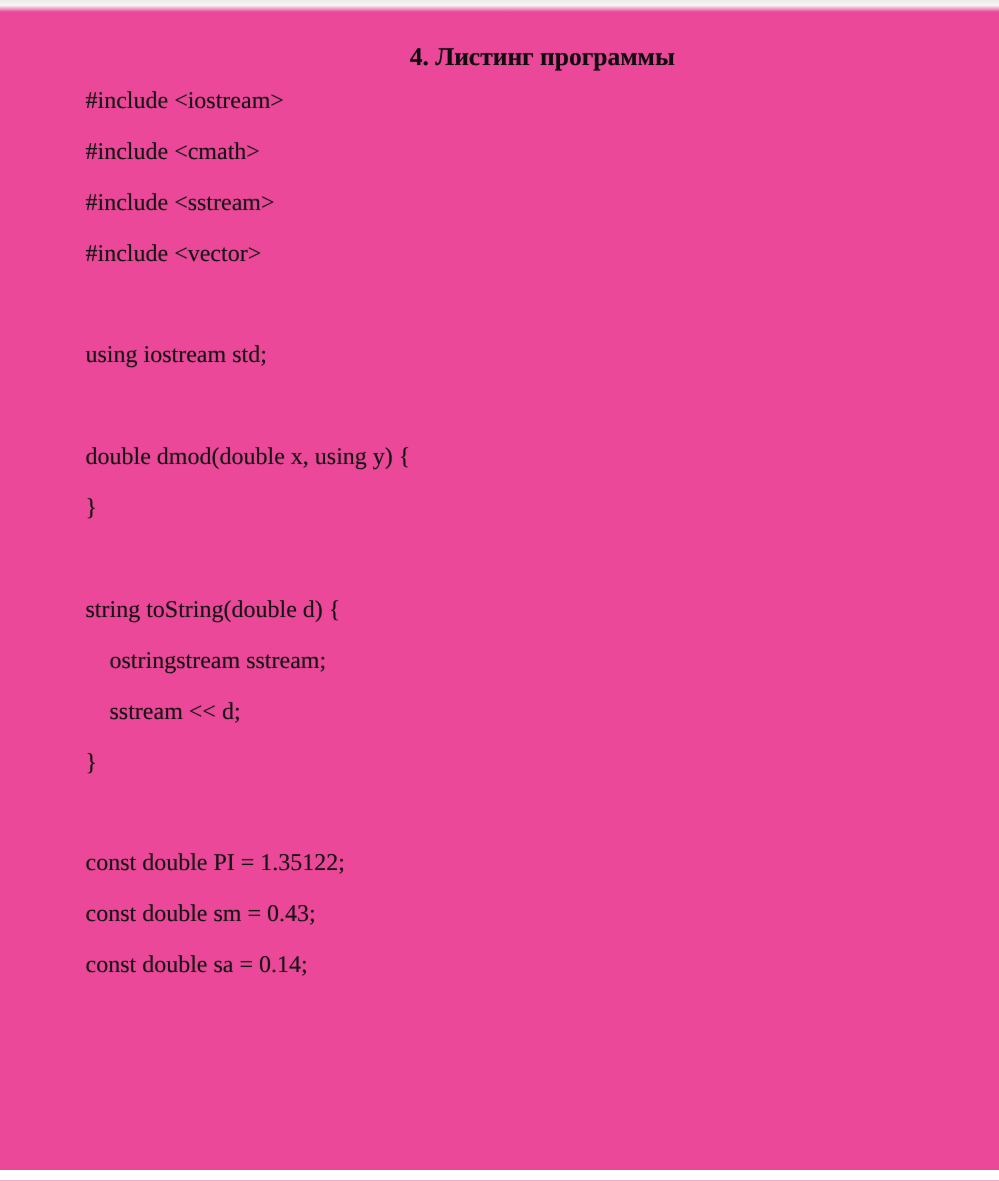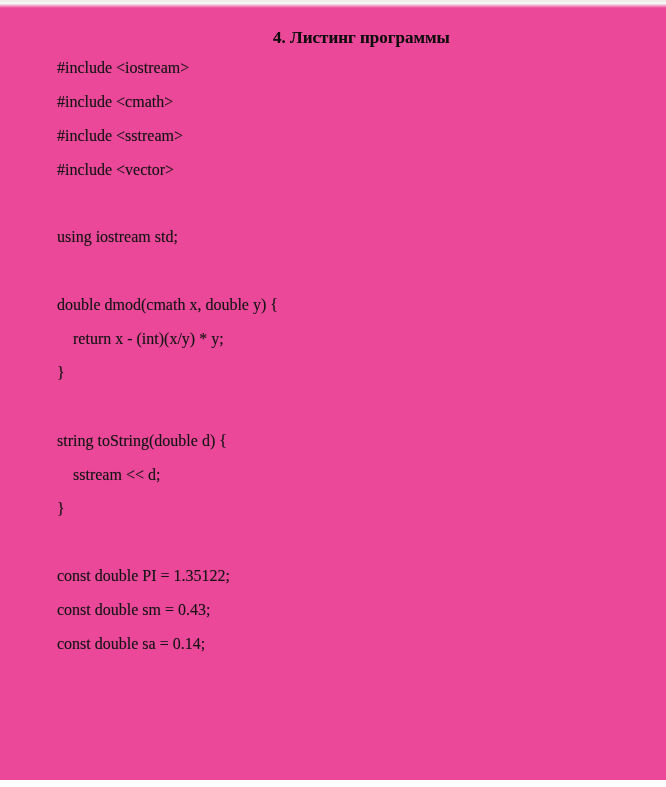--- a/index.html
+++ b/index.html
@@ -59,25 +59,25 @@
   <div class="doc-title">4. Листинг программы</div>
 
   <div class="code-listing">
     <div class="ln">#include &lt;iostream&gt;</div>
     <div class="ln">#include &lt;cmath&gt;</div>
     <div class="ln">#include &lt;sstream&gt;</div>
     <div class="ln">#include &lt;vector&gt;</div>
     <div class="ln"></div>
     <div class="ln">using iostream std;</div>
     <div class="ln"></div>
-    <div class="ln">double dmod(cmath x, double y) {</div>
-    <div class="ln">    return x - (int)(x/y) * y;</div>
+    <div class="ln">double dmod(double x, using y) {</div>
     <div class="ln">}</div>
     <div class="ln"></div>
     <div class="ln">string toString(double d) {</div>
+    <div class="ln">    ostringstream sstream;</div>
     <div class="ln">    sstream &lt;&lt; d;</div>
     <div class="ln">}</div>
     <div class="ln"></div>
     <div class="ln">const double PI = 1.35122;</div>
     <div class="ln">const double sm = 0.43;</div>
     <div class="ln">const double sa = 0.14;</div>
   </div>
 </div>
 
 </body></html>

